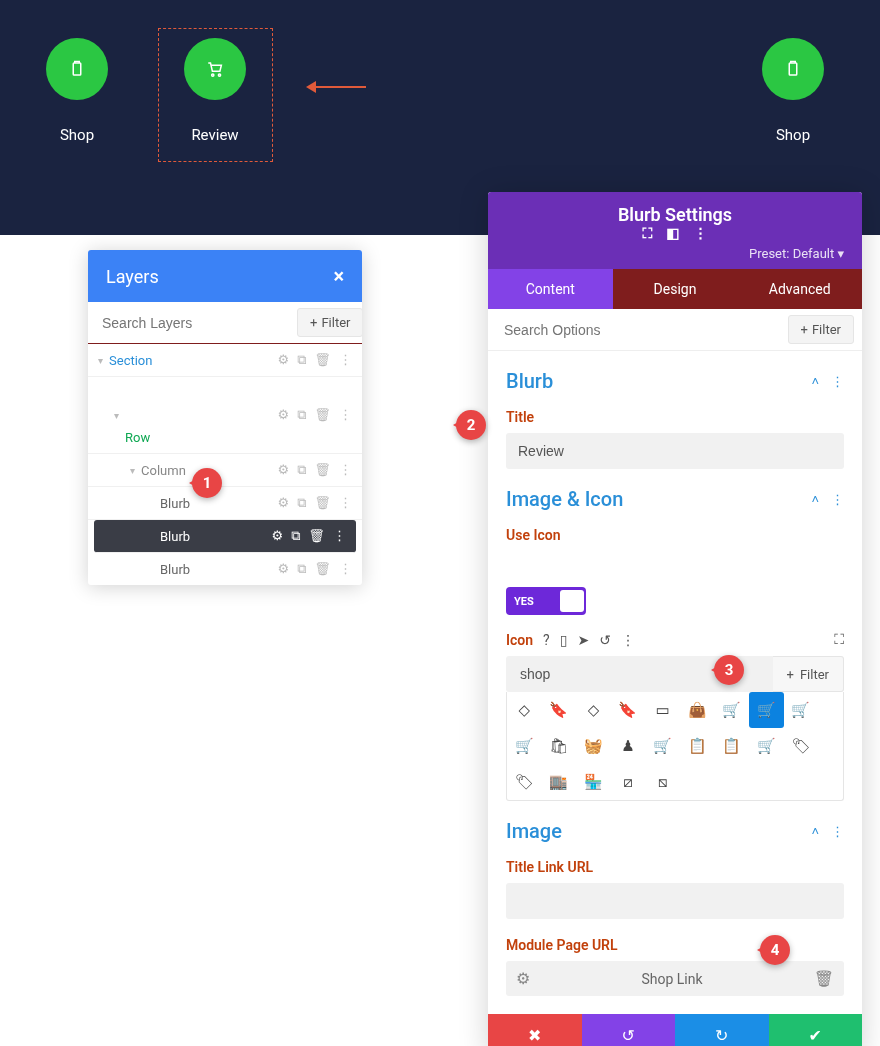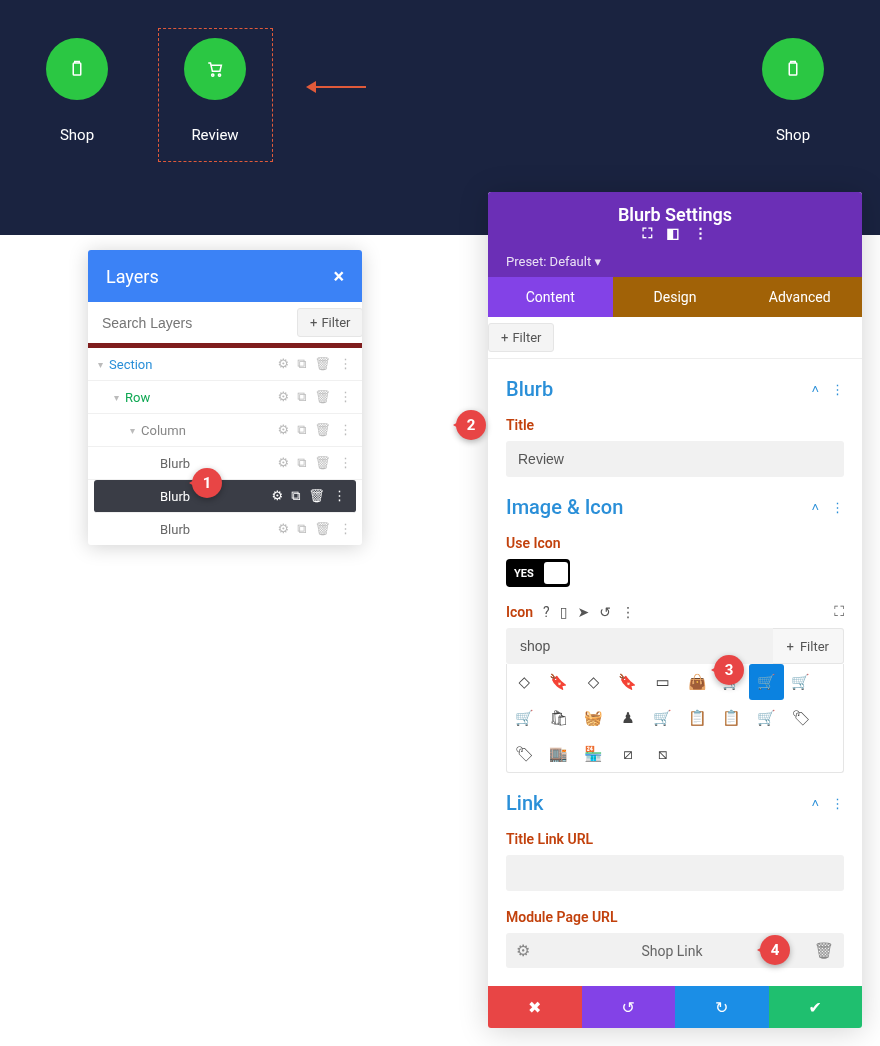--- a/index.html
+++ b/index.html
@@ -61,21 +61,21 @@
   .lp-header {
     background: #3b82f6;
     color: #fff;
     padding: 14px 18px;
     font-size: 18px;
     display: flex; justify-content: space-between; align-items: center;
   }
   .lp-close { color: #fff; font-size: 20px; cursor: pointer; font-weight: bold; }
   .lp-search {
     display: flex; align-items: center;
-    border-bottom: 5px solid #7f1d1d;
+    border-bottom: 1px solid #7f1d1d;
   }
   .lp-search input {
     flex: 1; border: none; padding: 10px 14px; font-size: 14px; outline: none;
     color: #999;
   }
   .lp-filter {
     background: #f4f4f4; padding: 6px 12px; margin: 6px 8px 6px 0;
     border-radius: 3px; font-size: 13px; color: #555; cursor: pointer;
     border: 1px solid #e5e5e5;
     display: flex; align-items: center; gap: 4px;
@@ -87,21 +87,21 @@
     position: relative;
     border-bottom: 1px solid #f0f0f0;
   }
   .layer-row:last-child{ border-bottom: none; }
   .lr-indent { display: inline-block; }
   .lr-caret { color: #bbb; font-size: 10px; margin-right: 6px; }
   .lr-label { flex: 1; }
   .lr-actions { display: flex; gap: 8px; color: #bbb; font-size: 13px; }
   .lr-actions span { cursor: pointer; }
   .lr-section{ color:#2a8fd8; }
-  .lr-row{ color:#0fa853; }
+  .lr-row{ color:#0fa853;margin-top:45px; }
   .lr-col{ color:#888; }
   .lr-blurb{ color:#666; }
   .layer-active {
     background: #3a3d46; color: #fff !important; border-radius: 3px;
     margin: 0 6px; padding-right:10px;
   }
   .layer-active .lr-label{ color:#fff; }
   .layer-active .lr-actions{ color:#fff; }
 
   
@@ -112,44 +112,44 @@
     background: #fff;
     box-shadow: 0 2px 30px rgba(0,0,0,0.18);
     border-radius: 3px;
     overflow: hidden;
   }
   .sp-header {
     background: #6b2fb6; color:#fff; padding: 12px 18px 8px;
   }
   .sp-title { font-size: 18px; font-weight: 600; display:flex; justify-content:space-between; align-items:center;flex-direction:column;}
   .sp-title-actions{ display:flex; gap:14px; font-size:14px; }
-  .sp-preset { font-size: 13px; opacity: .85; margin-top:12px; }
+  .sp-preset { font-size: 13px; opacity: .85; margin-top:4px;text-align:right; }
   .sp-tabs {
-    background:#a16207;
+    background:#7f1d1d;
     display: flex;
     justify-content: space-between;
   }
   .sp-tab { flex:1; text-align:center; padding:12px 0; color:#fff; font-size:14px; cursor:pointer; }
   .sp-tab.active { background:#8342e7; }
   .sp-search { display:flex; align-items:center; border-bottom:1px solid #eee; }
   .sp-search input { flex:1; border:none; padding:10px 16px; font-size:14px; outline:none; color:#999;}
   .sp-body { padding: 0 18px; overflow:auto; max-height: 690px;}
   .section-head {
     display:flex; align-items:center; justify-content:space-between;
     padding: 18px 0 10px; color:#2a8fd8; font-size:20px; font-weight:500;
   }
   .sh-actions{ display:flex; gap:12px; color:#2a8fd8; font-size:13px;}
   .field-label { font-size:14px; color:#c2410c; font-weight:600; margin:6px 0 8px; }
   .text-input {
     width:100%; background:#f1f1f1; border:none; border-radius:3px;
     padding:10px 12px; font-size:14px; color:#555;
   }
   .toggle {
-    display:inline-flex; align-items:center; background:#000000; border-radius:4px;
-    padding:2px; height:28px; width:64px; cursor:pointer;
+    display:inline-flex; align-items:center; background:#6d28d9; border-radius:4px;
+    padding:2px; height:28px; width:80px; cursor:pointer;margin-top:36px;
   }
   .toggle-label { color:#fff; font-size:11px; font-weight:700; padding:0 6px;}
   .toggle-knob { width:24px; height:22px; background:#fff; border-radius:3px; margin-left:auto;}
   .icon-toolbar{ display:flex; align-items:center; gap:10px; font-size:14px; color:#555; margin:16px 0 8px; }
   .icon-toolbar .spacer{ flex:1; }
   .icon-search-row { display:flex; }
   .icon-search-row input{
     flex:1; border:none; background:#f1f1f1; padding:10px 14px; font-size:14px; border-radius:3px 0 0 3px; color:#555;
   }
   .icon-filter-btn{
@@ -315,20 +315,21 @@
       </span>
     </div>
     <div class="sp-preset"><span>Preset: Default</span> ▾</div>
   </div>
   <div class="sp-tabs">
     <div class="sp-tab active">Content</div>
     <div class="sp-tab">Design</div>
     <div class="sp-tab">Advanced</div>
   </div>
   <div class="sp-search">
+    <input placeholder="Search Options" style="">
     <div class="lp-filter">
         <span>+</span>
         <span>Filter</span>
       </div>
   </div>
 
   <div class="sp-body">
     
     <div class="section-head">
       <span>Blurb</span>
@@ -402,21 +403,21 @@
         <div class="icon-cell">⧅</div>
         <div class="icon-cell"></div>
         <div class="icon-cell"></div>
         <div class="icon-cell"></div>
         <div class="icon-cell"></div>
       </div>
     </div>
 
     
     <div class="section-head">
-      <span>Link</span>
+      <span>Image</span>
       <span class="sh-actions">
           <span>˄</span>
           <span>⋮</span>
         </span>
     </div>
     <div class="field-label">Title Link URL</div>
     <input class="text-input" value="" style="">
     <div class="field-label" style="margin-top:18px;">Module Page URL</div>
     <div class="url-row">
       <span>⚙</span>

